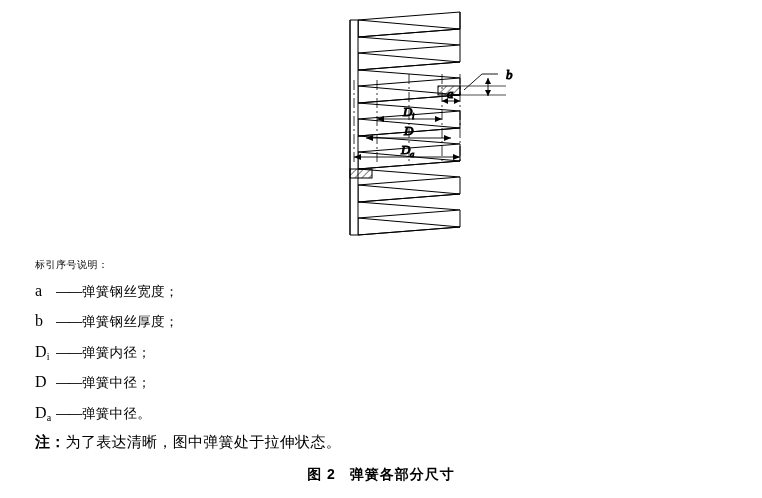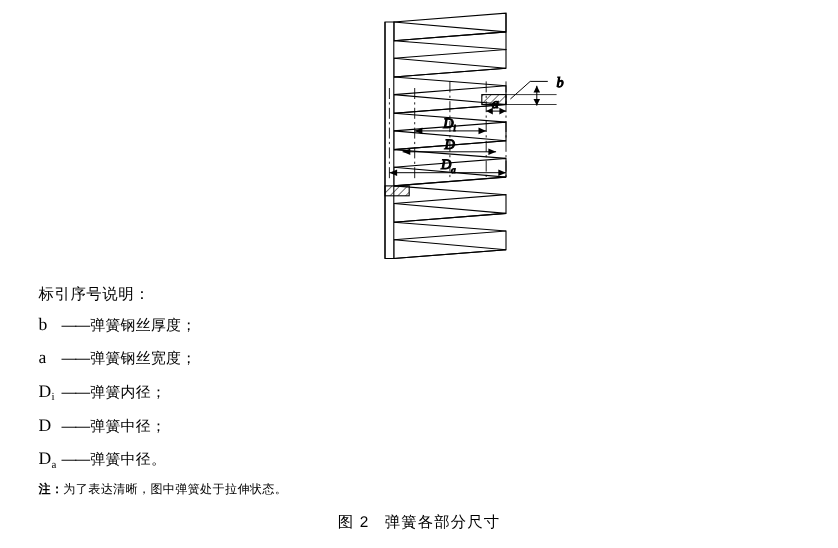--- a/index.html
+++ b/index.html
@@ -34,21 +34,21 @@
   }
 
   
   .legend {
     position: absolute;
     left: 35px;
     top: 258px;
     width: 520px;
   }
   .legend-title {
-    font-size: 14px;
+    font-size: 10px;
     line-height: 1.35;
     margin-bottom: 8px;
     letter-spacing: 0.5px;
   }
   .legend-row {
     font-size: 13.5px;
     line-height: 1.35;
     margin-bottom: 9px;
     white-space: nowrap;
     letter-spacing: 0.3px;
@@ -63,38 +63,38 @@
     font-size: 10px;
     vertical-align: baseline;
     position: relative;
     top: 3px;
   }
   .dash {
     letter-spacing: -1px;
     padding: 0 1px;
   }
   .note {
-    font-size: 11px;
+    font-size: 15px;
     line-height: 1.35;
     margin-top: 2px;
     letter-spacing: 0.3px;
   }
   .note b {
     font-weight: bold;
   }
 
   
   .caption {
     position: absolute;
     left: 0;
     top: 466px;
     width: 762px;
     text-align: center;
     font-size: 14px;
-    font-weight: normal;
+    font-weight: bold;
     letter-spacing: 1px;
   }
   .caption .gap { display: inline-block; width: 14px; }
 
   
   .lbl {
     font-family: "Liberation Serif", serif;
     font-style: italic;
     font-size: 13px;
     fill: #000;
@@ -219,25 +219,25 @@
           <text class="lbl" x="176" y="75">b</text>
         </g>
       </g>
     </svg>
   </div>
 
   <div class="legend">
     <div class="legend-title">标引序号说明：</div>
 
     <div class="legend-row">
+      <span class="sym">a</span><span class="dash">——</span><span>弹簧钢丝宽度；</span>
+    </div>
+
+    <div class="legend-row">
       <span class="sym">b</span><span class="dash">——</span><span>弹簧钢丝厚度；</span>
-    </div>
-
-    <div class="legend-row">
-      <span class="sym">a</span><span class="dash">——</span><span>弹簧钢丝宽度；</span>
     </div>
 
     <div class="legend-row">
       <span class="sym"><span>D</span><sub>i</sub></span><span class="dash">——</span><span>弹簧内径；</span>
     </div>
 
     <div class="legend-row">
       <span class="sym">D</span><span class="dash">——</span><span>弹簧中径；</span>
     </div>
 

